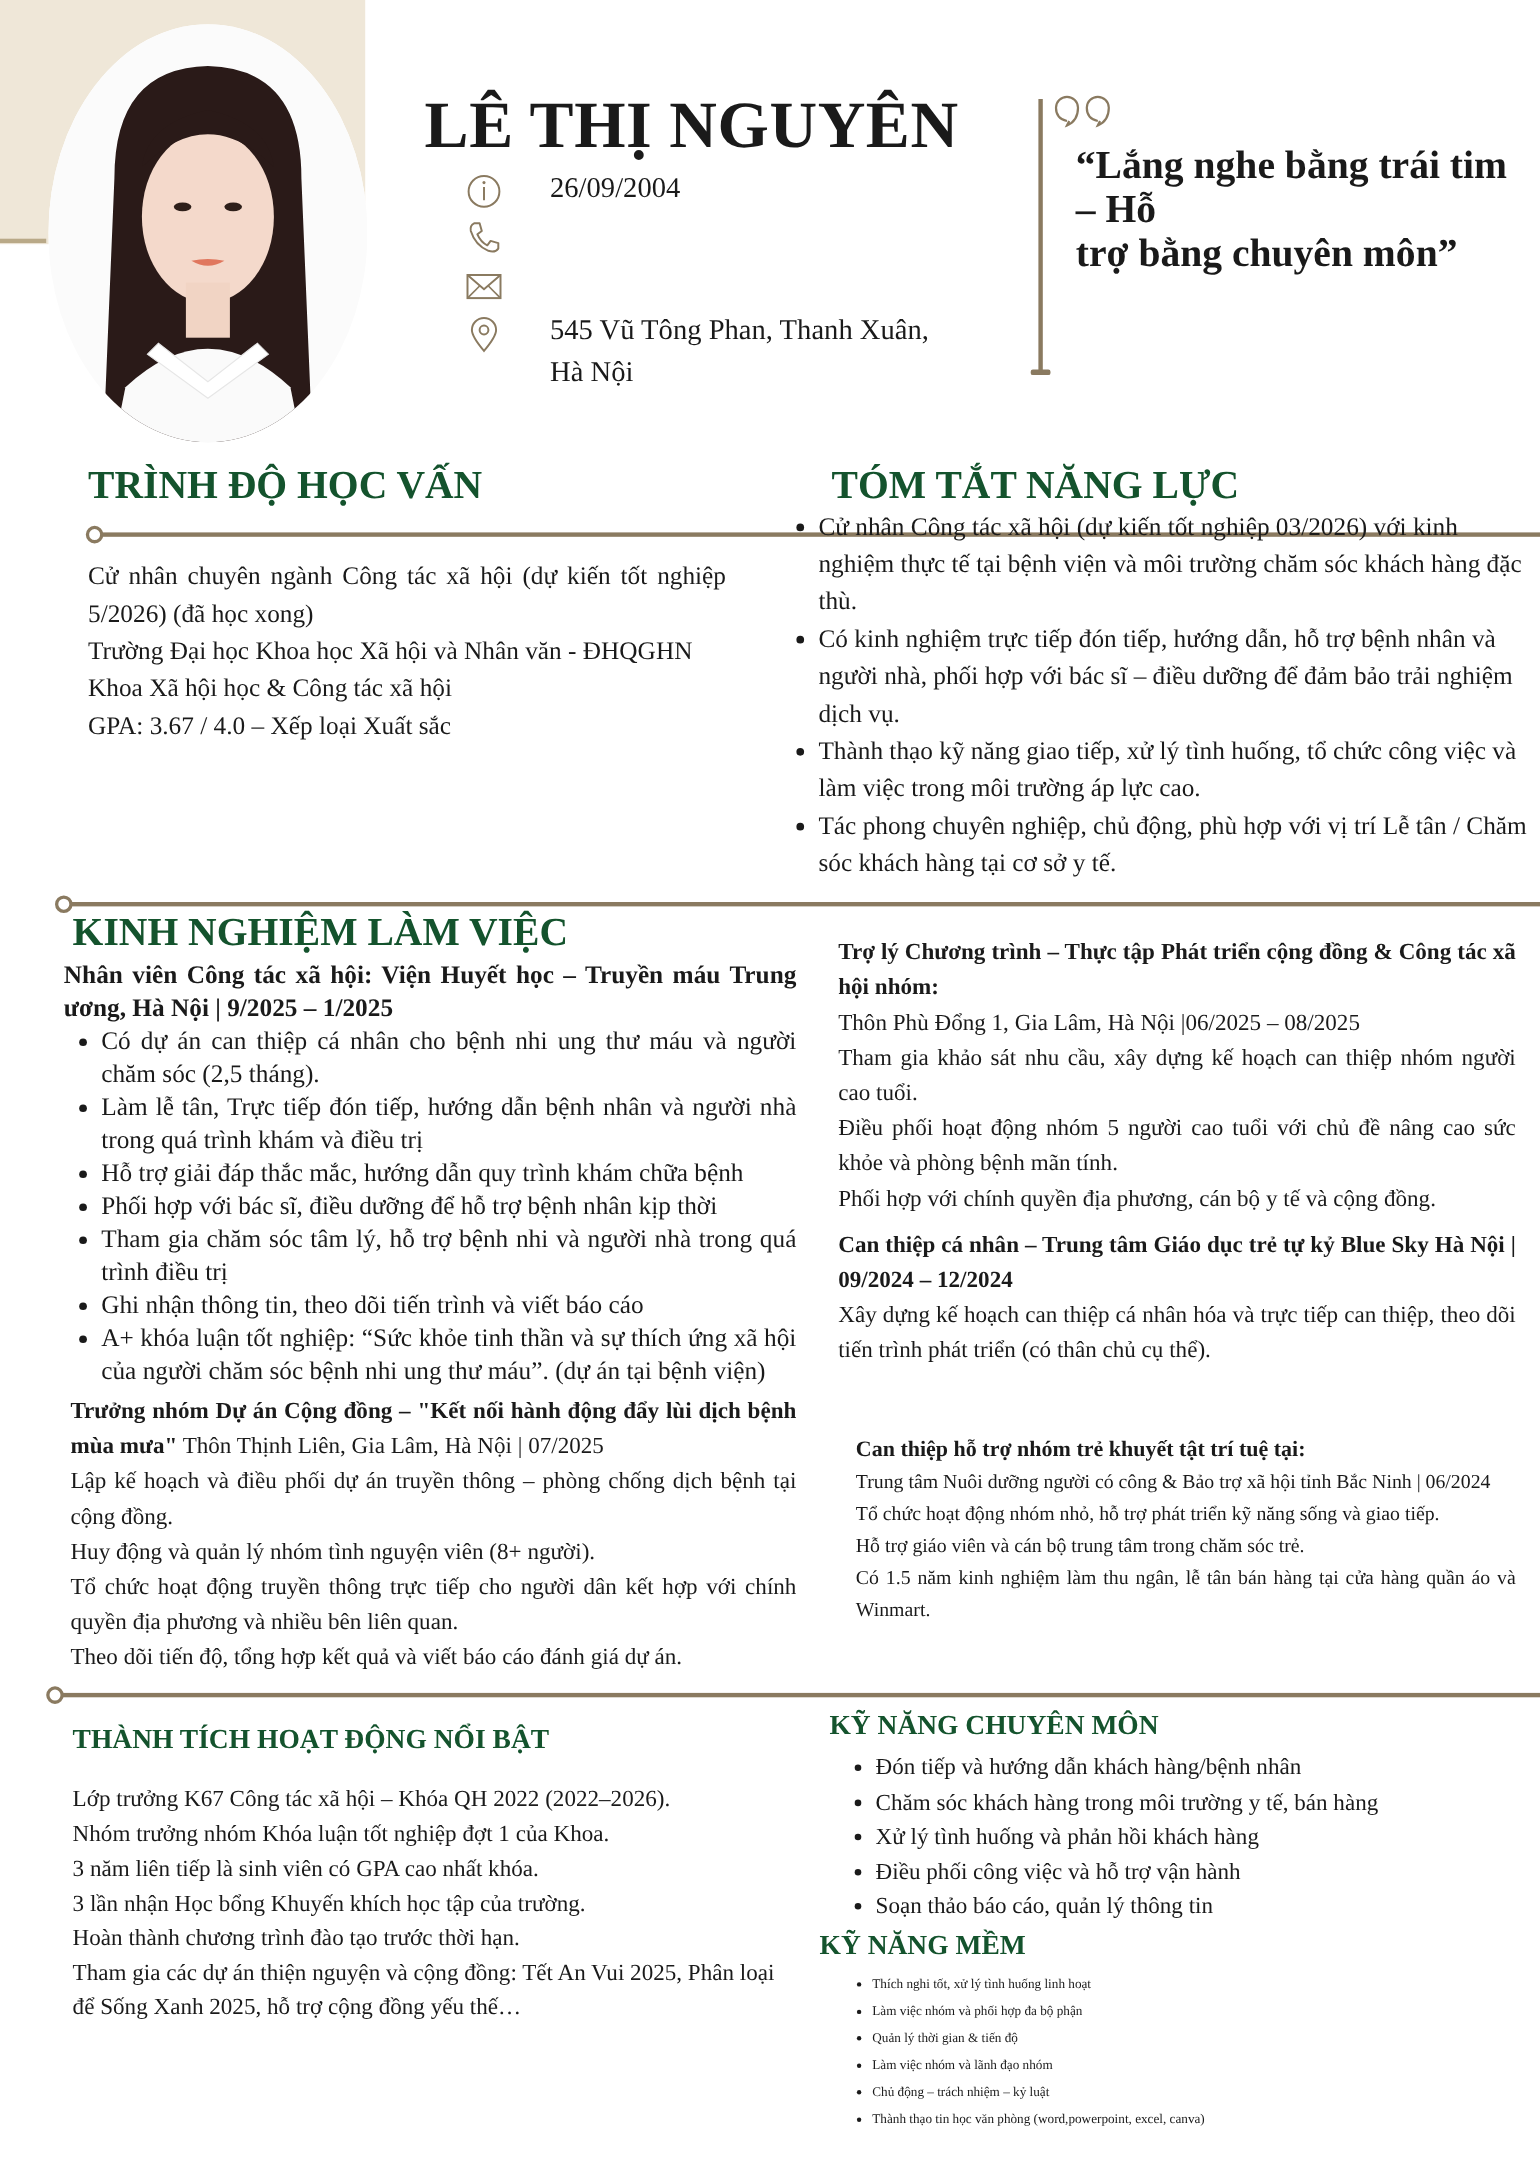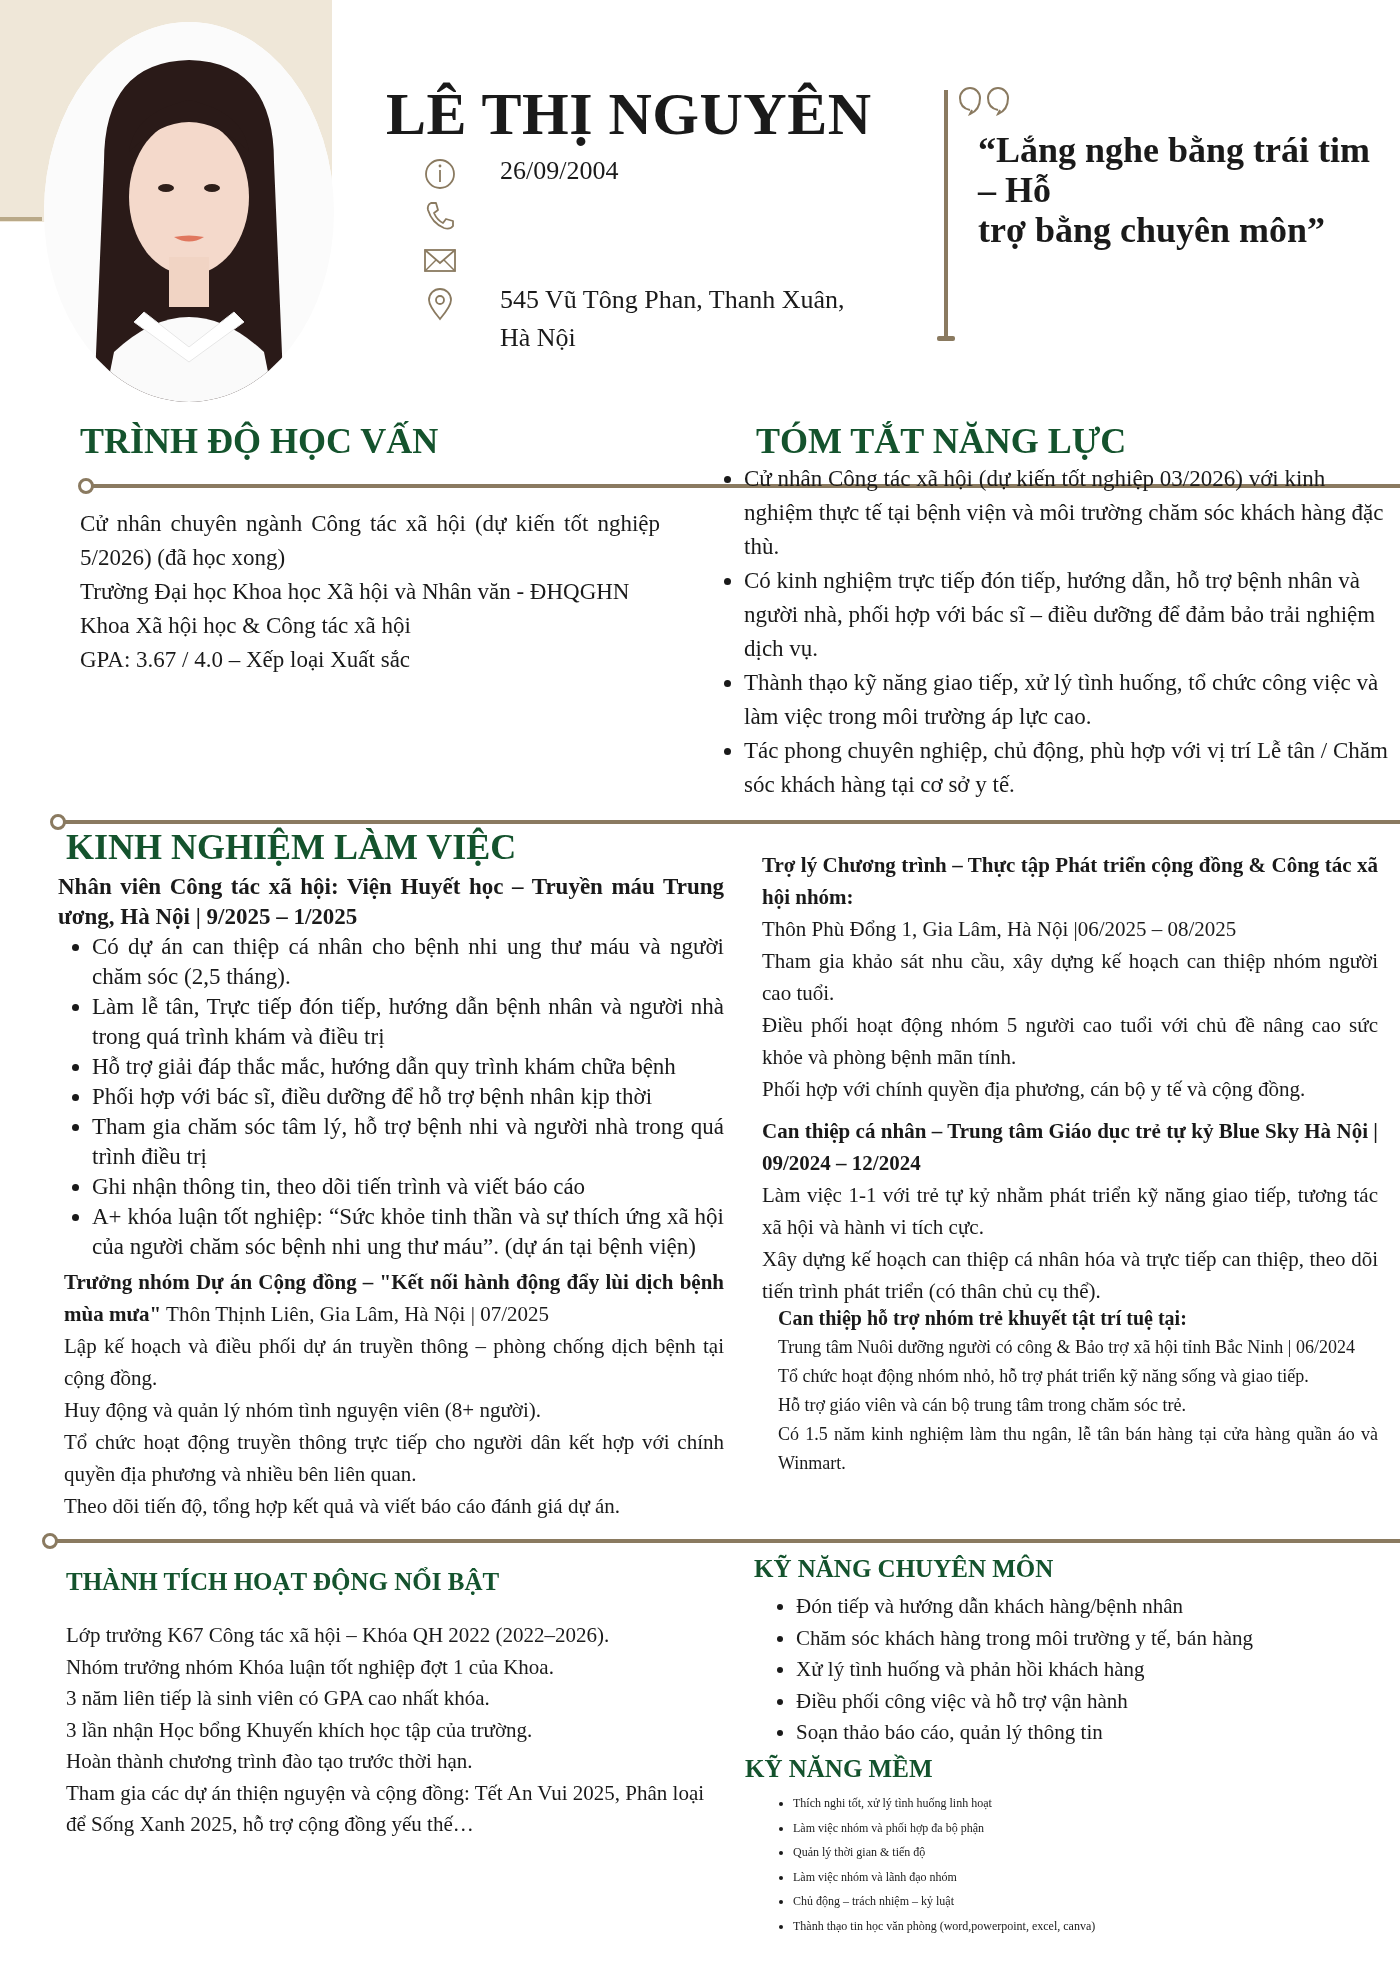--- a/index.html
+++ b/index.html
@@ -161,21 +161,20 @@
 <div class="abs small-text" style="left:762px; top:849px; width:616px; font-size:21px; line-height:32px;">
   <div class="bold">Trợ lý Chương trình – Thực tập Phát triển cộng đồng &amp; Công tác xã hội nhóm:</div>
   <div>Thôn Phù Đổng 1, Gia Lâm, Hà Nội |06/2025 – 08/2025</div>
   <div>Tham gia khảo sát nhu cầu, xây dựng kế hoạch can thiệp nhóm người cao tuổi.</div>
   <div>Điều phối hoạt động nhóm 5 người cao tuổi với chủ đề nâng cao sức khỏe và phòng bệnh mãn tính.</div>
   <div>Phối hợp với chính quyền địa phương, cán bộ y tế và cộng đồng.</div>
 </div>
 
 <div class="abs small-text" style="left:762px; top:1115px; width:616px; font-size:21px; line-height:32px;">
   <div class="bold">Can thiệp cá nhân – Trung tâm Giáo dục trẻ tự kỷ Blue Sky Hà Nội | 09/2024 – 12/2024</div>
-  <div>Làm việc 1-1 với trẻ tự kỷ nhằm phát triển kỹ năng giao tiếp, tương tác xã hội và hành vi tích cực.</div>
   <div>Xây dựng kế hoạch can thiệp cá nhân hóa và trực tiếp can thiệp, theo dõi tiến trình phát triển (có thân chủ cụ thể).</div>
 </div>
 
 <div class="abs xsmall-text" style="left:778px; top:1304px; width:600px; text-align:justify;">
   <div class="bold" style="font-size:20px;">Can thiệp hỗ trợ nhóm trẻ khuyết tật trí tuệ tại:</div>
   <div>Trung tâm Nuôi dưỡng người có công &amp; Bảo trợ xã hội tỉnh Bắc Ninh | 06/2024</div>
   <div>Tổ chức hoạt động nhóm nhỏ, hỗ trợ phát triển kỹ năng sống và giao tiếp.</div>
   <div>Hỗ trợ giáo viên và cán bộ trung tâm trong chăm sóc trẻ.</div>
   <div>Có 1.5 năm kinh nghiệm làm thu ngân, lễ tân bán hàng tại cửa hàng quần áo và Winmart.</div>
 </div>

